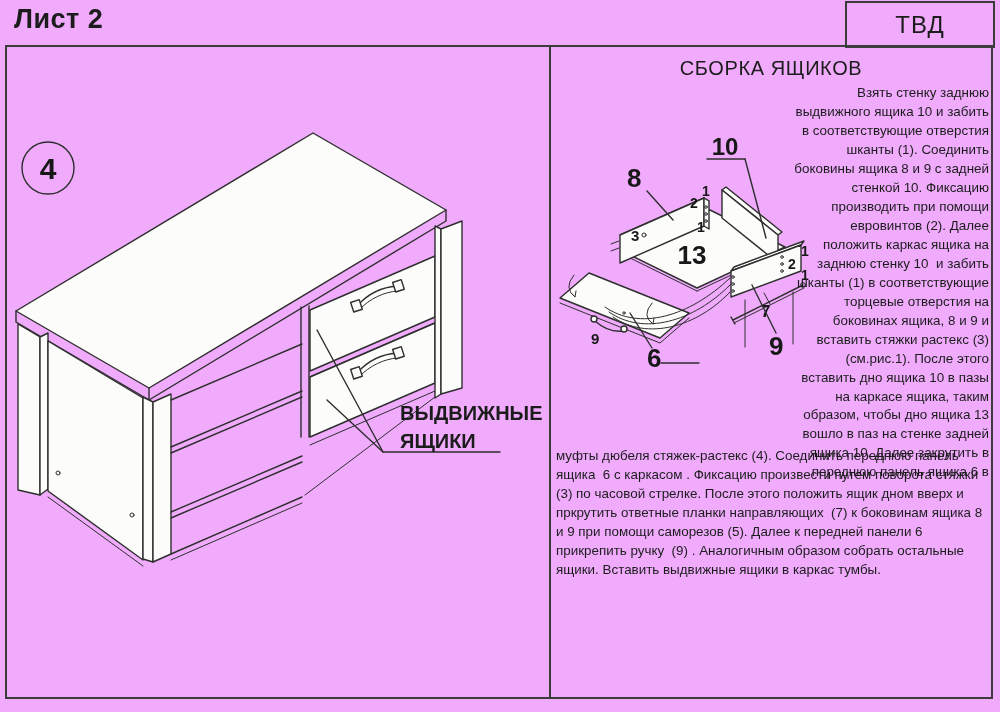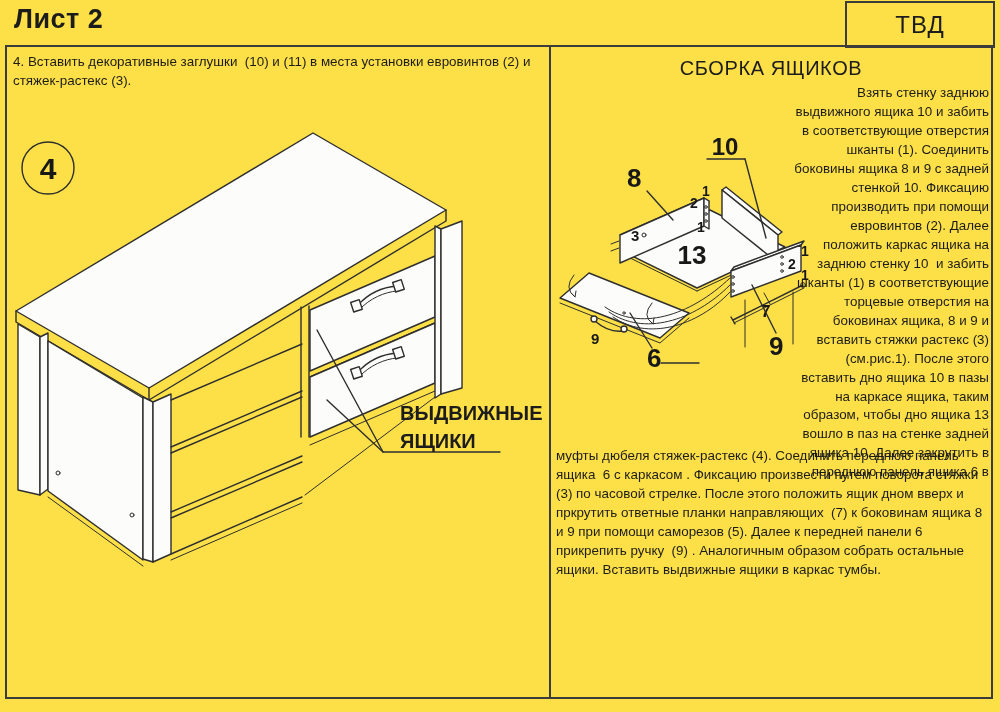--- a/index.html
+++ b/index.html
@@ -1,16 +1,16 @@
 <!DOCTYPE html>
 <html><head>
 <meta charset="utf-8">
 <style>
   html,body{margin:0;padding:0;background:#e8e8e6;}
-  .page{position:relative;width:1000px;height:712px;background:#fde047;
+  .page{position:relative;width:1000px;height:712px;background:#f0abfc;
         font-family:"Liberation Sans",sans-serif;color:#1c1c1c;overflow:hidden;}
   .sheet-title{position:absolute;left:14px;top:4px;font-size:27px;font-weight:bold;letter-spacing:.5px;}
   .tvd-box{position:absolute;left:845px;top:1px;width:146px;height:43px;border:2px solid #3c3c3c;
            display:flex;align-items:center;justify-content:center;font-size:24px;font-weight:normal;letter-spacing:1px;}
   .main-box{position:absolute;left:5px;top:45px;width:984px;height:650px;border:2px solid #3c3c3c;}
   .col-divider{position:absolute;left:549px;top:45px;width:2px;height:652px;background:#3c3c3c;}
   .note{position:absolute;left:13px;top:52px;width:532px;font-size:13.4px;line-height:1.42;white-space:pre-wrap;}
   .asm-title{position:absolute;left:553px;top:57px;width:436px;text-align:center;
              font-size:20px;font-weight:normal;letter-spacing:.6px;}
   .asm-narrow{position:absolute;left:791px;top:84px;width:198px;font-size:13.4px;line-height:1.415;
@@ -29,21 +29,20 @@
 <div class="page">
 
   <div class="sheet-title">Лист 2</div>
   <div class="tvd-box">
     <span>ТВД</span>
   </div>
 
   <div class="main-box"></div>
   <div class="col-divider"></div>
 
-  <div class="note">4. Вставить декоративные заглушки  (10) и (11) в места установки евровинтов (2) и стяжек-растекс (3).</div>
 
   <svg style="left:5px;top:45px;" width="544" height="652" viewBox="0 0 544 652">
     <g>
       <circle class="ln" cx="43" cy="123" r="26"></circle>
       <text class="lbl" x="43" y="134" font-size="30" text-anchor="middle">4</text>
     </g>
 
     <g>
 
       <polygon class="face" points="11,266 308,88 441,165 144,343"></polygon>

